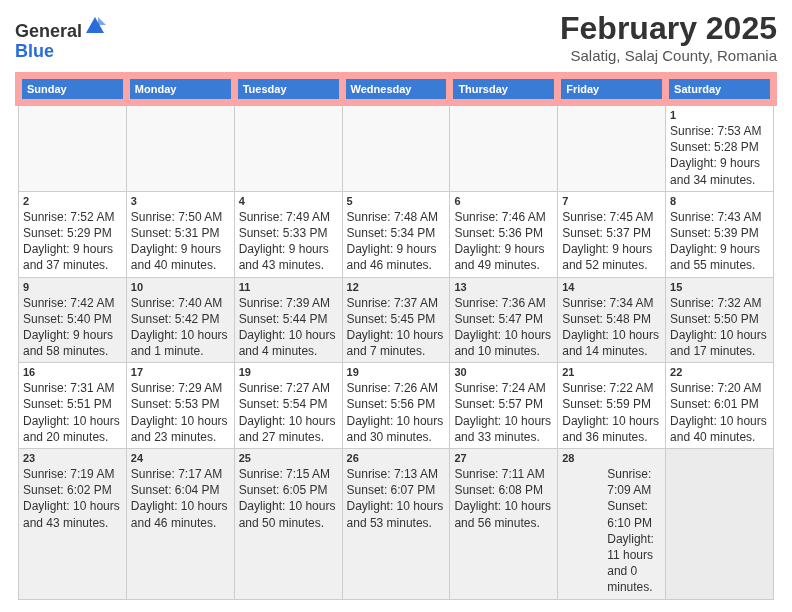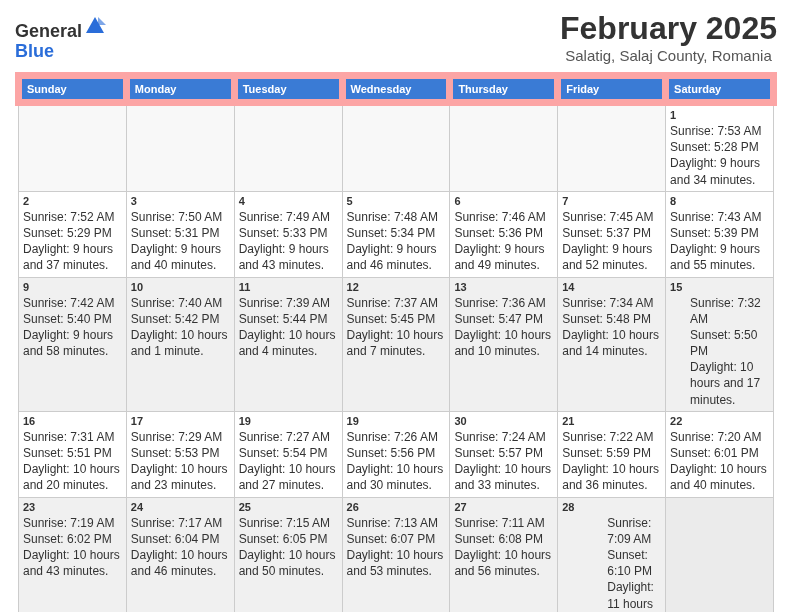--- a/index.html
+++ b/index.html
@@ -32,21 +32,21 @@
       line-height: 1.1;
     }
     .logo-general { color: #333; }
     .logo-blue { color: #2a6dd9; }
     .logo-icon {
       width: 22px;
       height: 22px;
       margin-left: 2px;
     }
     .title-area {
-      text-align: center;
+      text-align: right;
       margin-left: 12px;
     }
     .month-title {
       font-size: 32px;
       font-weight: bold;
       color: #333;
     }
     .location-title {
       font-size: 15px;
       color: #555;
@@ -224,21 +224,21 @@
 Daylight: 10 hours and 10 minutes.</div>
           </td>
           <td>
             <span class="day-number">14</span>
             <div class="day-info" style="white-space: pre-line;">Sunrise: 7:34 AM
 Sunset: 5:48 PM
 Daylight: 10 hours and 14 minutes.</div>
           </td>
           <td>
             <span class="day-number">15</span>
-            <div class="day-info" style="white-space: pre-line; margin-left: 20px;">Sunrise: 7:32 AM
+            <div class="day-info" style="white-space: pre-line;">Sunrise: 7:32 AM
 Sunset: 5:50 PM
 Daylight: 10 hours and 17 minutes.</div>
           </td>
         </tr>
         <tr>
           <td>
             <span class="day-number">16</span>
             <div class="day-info" style="white-space: pre-line;">Sunrise: 7:31 AM
 Sunset: 5:51 PM
 Daylight: 10 hours and 20 minutes.</div>

